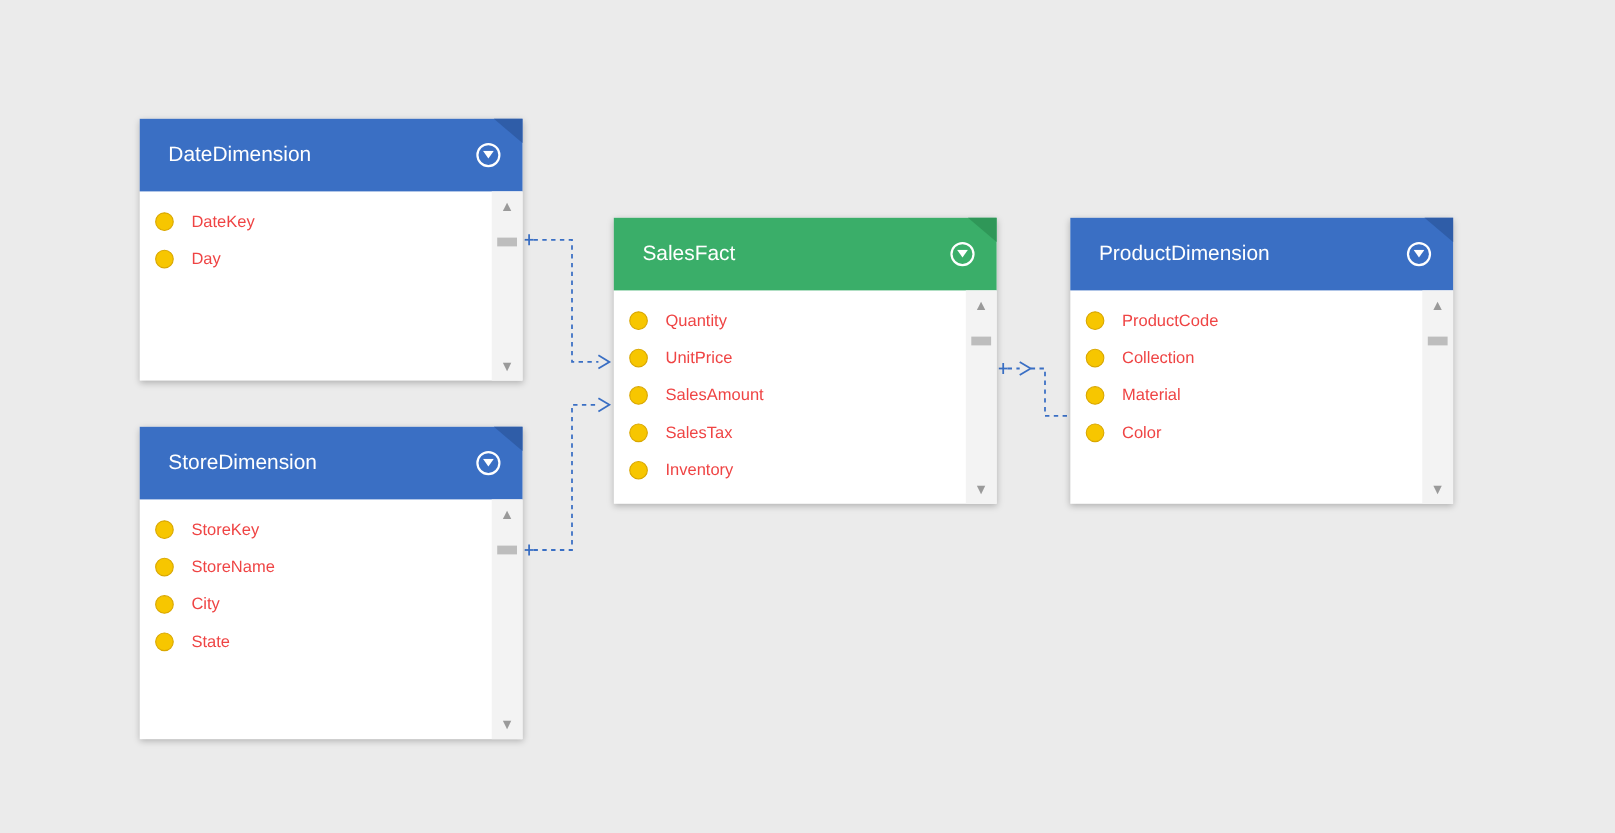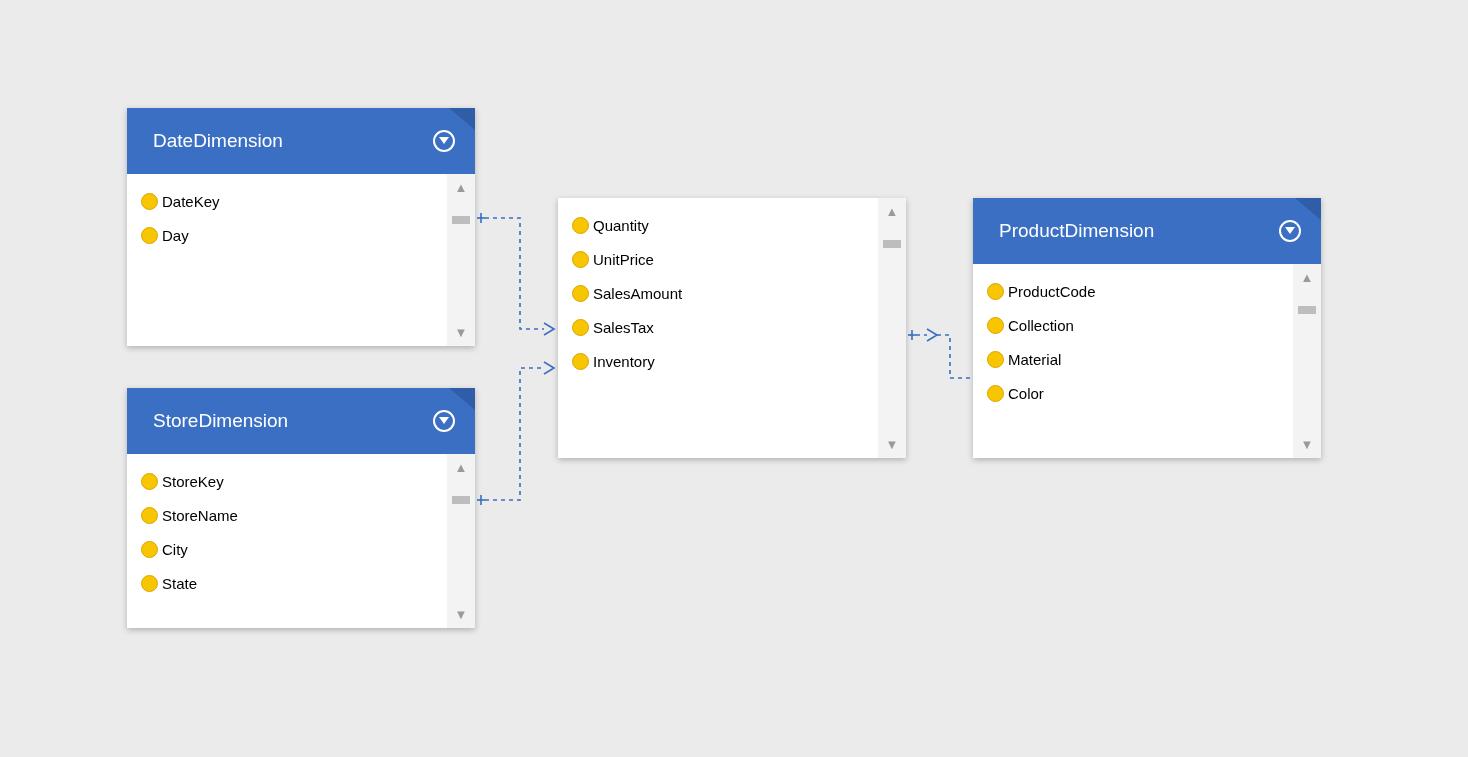--- a/index.html
+++ b/index.html
@@ -79,23 +79,23 @@
   .field-list {
     flex: 1;
     padding: 10px 0;
     overflow: hidden;
   }
   .field-row {
     display: flex;
     align-items: center;
     height: 34px;
     padding: 0 14px;
-    gap: 4px;
+    gap: 16px;
     font-size: 15px;
-    color: #000000;
+    color: #ef4444;
   }
   .field-dot {
     width: 17px;
     height: 17px;
     border-radius: 50%;
     background: #f7c600;
     border: 1.5px solid #d9a700;
     flex-shrink: 0;
   }
   .scrollbar {
@@ -181,21 +181,21 @@
               <span>Day</span>
             </div>
           </div>
           <div class="scrollbar">
             <div class="scroll-arrow">▲</div>
             <div class="scroll-thumb" style="top: 42px;"></div>
             <div class="scroll-arrow">▼</div>
           </div>
         </div>
       </div>
-      <div class="table-card" style="left: 127px; top: 388px; width: 348px; height: 240px;">
+      <div class="table-card" style="left: 127px; top: 388px; width: 348px; height: 284px;">
         <div class="table-header blue">
           <div class="header-corner"></div>
           <span>StoreDimension</span>
           <div class="collapse-btn">
             <svg width="10" height="8" viewBox="0 0 10 8">
               <path d="M0 0 L10 0 L5 7 Z" fill="#fff"></path>
             </svg>
           </div>
         </div>
         <div class="table-body">
@@ -218,20 +218,29 @@
             </div>
           </div>
           <div class="scrollbar">
             <div class="scroll-arrow">▲</div>
             <div class="scroll-thumb" style="top: 42px;"></div>
             <div class="scroll-arrow">▼</div>
           </div>
         </div>
       </div>
       <div class="table-card" style="left: 558px; top: 198px; width: 348px; height: 260px;">
+        <div class="table-header green">
+          <div class="header-corner"></div>
+          <span>SalesFact</span>
+          <div class="collapse-btn">
+            <svg width="10" height="8" viewBox="0 0 10 8">
+              <path d="M0 0 L10 0 L5 7 Z" fill="#fff"></path>
+            </svg>
+          </div>
+        </div>
         <div class="table-body">
           <div class="field-list">
             <div class="field-row">
               <div class="field-dot"></div>
               <span>Quantity</span>
             </div>
             <div class="field-row">
               <div class="field-dot"></div>
               <span>UnitPrice</span>
             </div>

